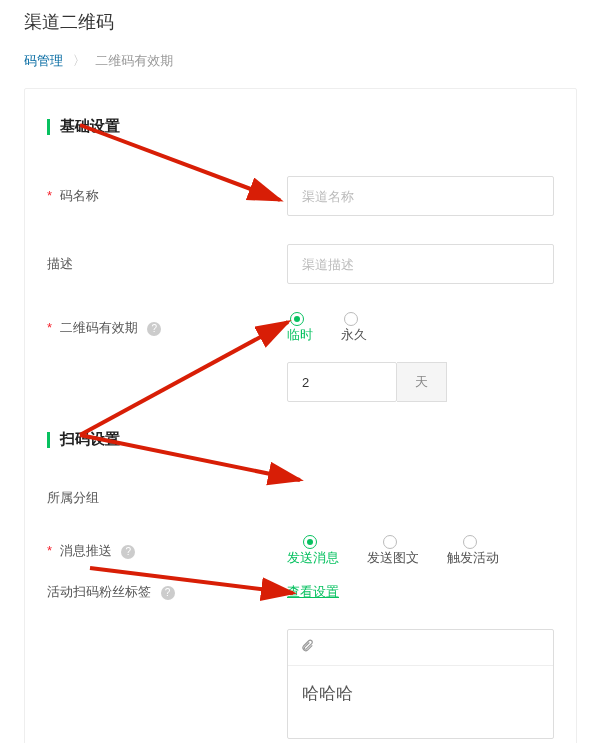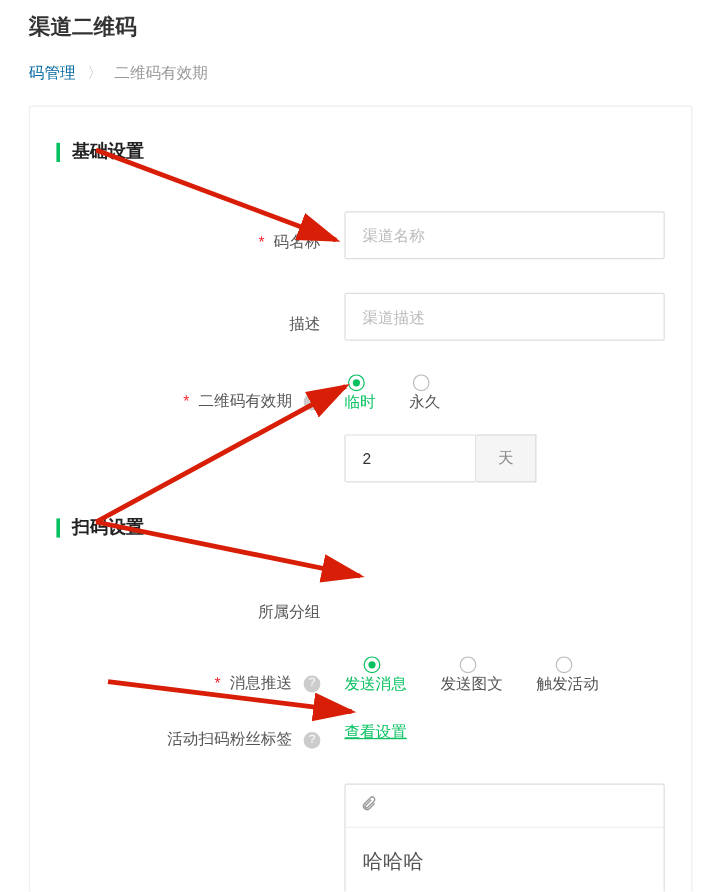--- a/index.html
+++ b/index.html
@@ -10,21 +10,21 @@
       background: #fff;
       width: 601px;
       height: 743px;
       overflow: hidden;
       position: relative;
     }
     .page-title {
       font-size: 18px;
       color: #333;
       padding: 10px 24px 18px 24px;
-      font-weight: 700;
+      font-weight: 400;
     }
     .breadcrumb {
       padding: 0 24px 18px 24px;
       font-size: 13px;
       color: #999;
     }
     .breadcrumb a {
       color: #0369a1;
       text-decoration: none;
     }
@@ -56,25 +56,24 @@
       background: #07c160;
       margin-right: 10px;
     }
     .form-row {
       display: flex;
       align-items: center;
       margin-bottom: 28px;
     }
     .form-label {
       width: 240px;
-      text-align: right;
+      text-align: left;
       padding-right: 20px;
       font-size: 13px;
       color: #555;
-      margin-top: 12px;
     }
     .req {
       color: #f5222d;
       margin-right: 4px;
     }
     .help-icon {
       display: inline-flex;
       align-items: center;
       justify-content: center;
       width: 14px;

